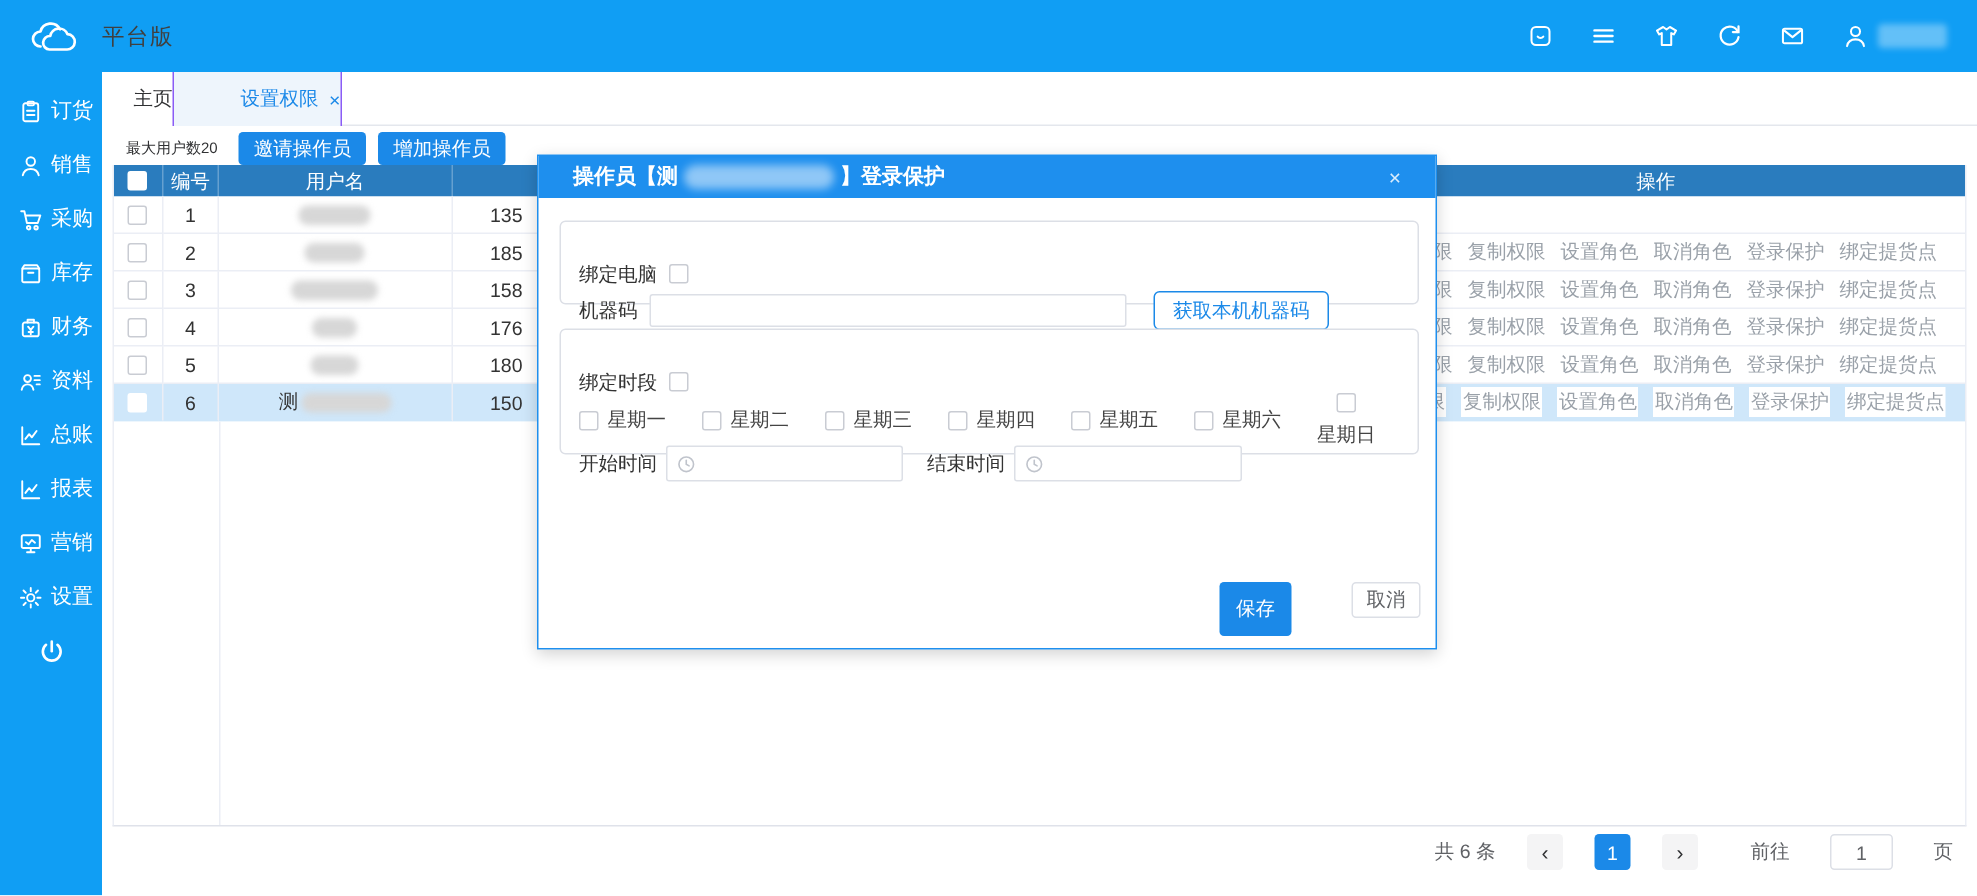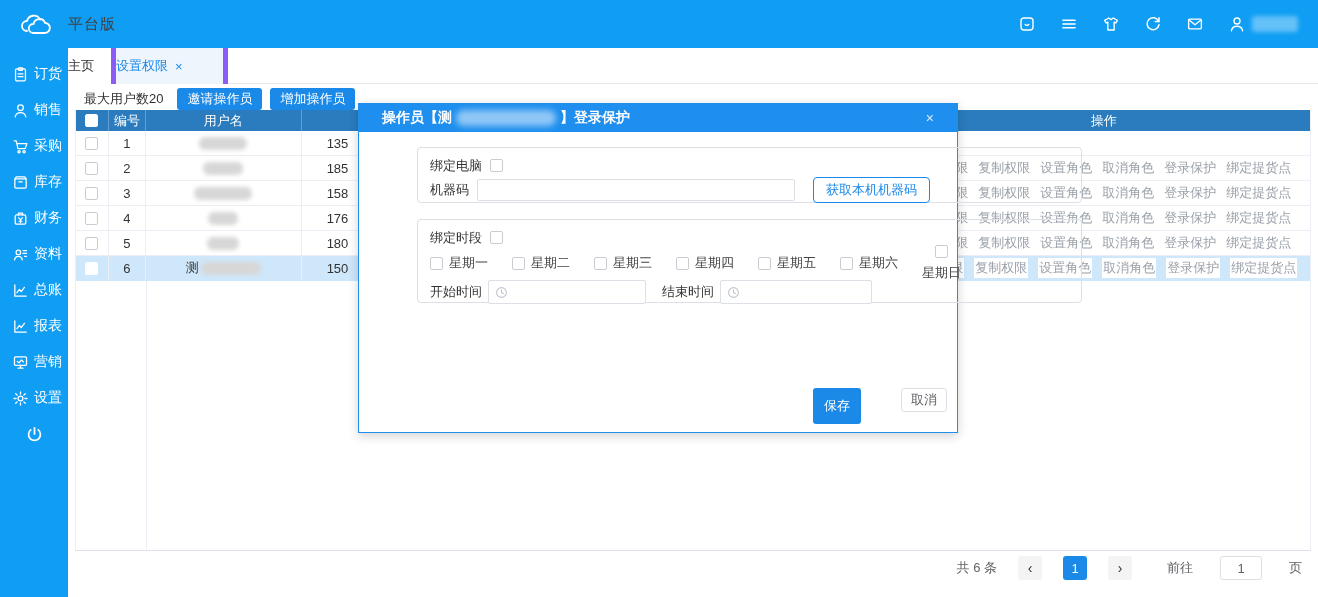--- a/index.html
+++ b/index.html
@@ -20,27 +20,27 @@
   .sidebar { position:absolute; left:0; top:48px; width:68px; height:549px; background:#109ef4; z-index:4; }
   .side-item { height:36px; display:flex; align-items:center; padding-left:12px; gap:5px; color:#fff; font-size:14px; cursor:pointer; margin-top:0; }
   .side-item:first-child { margin-top:8px; }
   .side-item svg { flex:0 0 auto; }
   .side-power { height:36px; display:flex; align-items:center; justify-content:center; margin-top:0; cursor:pointer; }
 
   
   .content { position:absolute; left:68px; top:48px; width:1250px; height:549px; background:#fff; }
 
   .tabbar { position:absolute; left:0; top:0; width:1250px; height:36px; border-bottom:1px solid #e4e7ed; display:flex; background:#fff; }
-  .tab { height:36px; display:flex; align-items:center; justify-content:flex-start; border-right:5px solid #8b5cf6; font-size:13px; cursor:pointer; }
+  .tab { height:36px; display:flex; align-items:center; justify-content:flex-end; border-right:1px solid #8b5cf6; font-size:13px; cursor:pointer; }
   .tab-home { width:48px; color:#303133; background:#fff; }
   .tab-current { width:112px; color:#1b89e8; background:#eef5fc; gap:7px; }
   .tab-close { font-size:13px; color:#1b89e8; line-height:1; }
 
   .toolbar { position:absolute; left:0; top:38px; height:26px; display:flex; align-items:center; }
-  .max-users { margin-left:16px; color:#303133; font-size:13px; }
+  .max-users { margin-left:16px; color:#303133; font-size:10px; }
   .btn-primary { height:22px; padding:0 10px; background:#1b89e8; color:#fff; border:none; border-radius:3px; font-size:13px; cursor:pointer; font-family:inherit; }
   .toolbar .btn-primary { margin-left:14px; }
   .toolbar .btn-primary + .btn-primary { margin-left:8px; }
 
   
   .table-wrap { position:absolute; left:7px; top:62px; width:1236px; height:441px; border-left:1px solid #ebeef5; border-right:1px solid #ebeef5; border-bottom:1px solid #dfe2ea; }
   .t-header { display:flex; height:21px; background:#2a7cbe; color:#fff; font-size:13px; }
   .t-header .cell { display:flex; align-items:center; justify-content:center; border-right:1px solid rgba(255,255,255,.28); height:21px; }
   .t-header .cell:last-child { border-right:none; }
   .t-row { display:flex; height:25px; background:#fff; }
@@ -67,21 +67,21 @@
   .pg-btn { width:24px; height:24px; background:#f4f4f5; border-radius:3px; display:flex; align-items:center; justify-content:center; color:#303133; font-size:14px; cursor:pointer; }
   .pg-page { width:24px; height:24px; background:#1b89e8; border-radius:3px; display:flex; align-items:center; justify-content:center; color:#fff; font-size:13px; cursor:pointer; }
   .pg-goto { margin-left:14px; }
   .pg-input { width:42px; height:24px; border:1px solid #dcdfe6; border-radius:3px; text-align:center; font-size:13px; color:#606266; margin:0 6px; font-family:inherit; }
 
   
   .modal { position:absolute; left:358px; top:103px; width:600px; height:330px; background:#fff; border:1px solid #1e8fee; box-shadow:0 3px 10px rgba(0,0,0,.18); z-index:10; }
   .modal-title { height:28px; background:#1e8fee; display:flex; align-items:center; padding:0 23px; color:#fff; font-size:14px; font-weight:bold; }
   .title-blur { width:100px; height:16px; margin:0 4px; border-radius:8px; background:rgba(255,255,255,.5); filter:blur(3px); }
   .modal-close { margin-left:auto; color:#d9ecfd; font-size:14px; font-weight:normal; cursor:pointer; line-height:1; }
-  .group { position:absolute; left:14px; width:665px; border:1px solid #dcdfe6; border-radius:4px; padding:7px 12px;margin-left:44px; }
+  .group { position:absolute; left:14px; width:573px; border:1px solid #dcdfe6; border-radius:4px; padding:24px 12px; }
   .group-1 { top:43px; height:56px; }
   .group-2 { top:115px; height:84px; }
   .g-row { display:flex; align-items:center; height:21px; gap:8px; }
   .g-row + .g-row { margin-top:3px; }
   .g-label { color:#333; font-size:13px; white-space:nowrap; }
   .input-text { height:22px; border:1px solid #dcdfe6; border-radius:2px; background:#fff; font-family:inherit; font-size:13px; padding:0 6px; }
   .mc-input { width:318px; }
   .btn-outline { height:26px; padding:0 12px; background:#fff; border:1px solid #1b89e8; color:#1b89e8; border-radius:4px; font-size:13px; cursor:pointer; margin-left:10px; font-family:inherit; }
   .weekdays { display:flex; align-items:center; height:22px; margin-top:4px; }
   .wd-item { display:flex; align-items:center; gap:6px; width:82px; cursor:pointer; }

